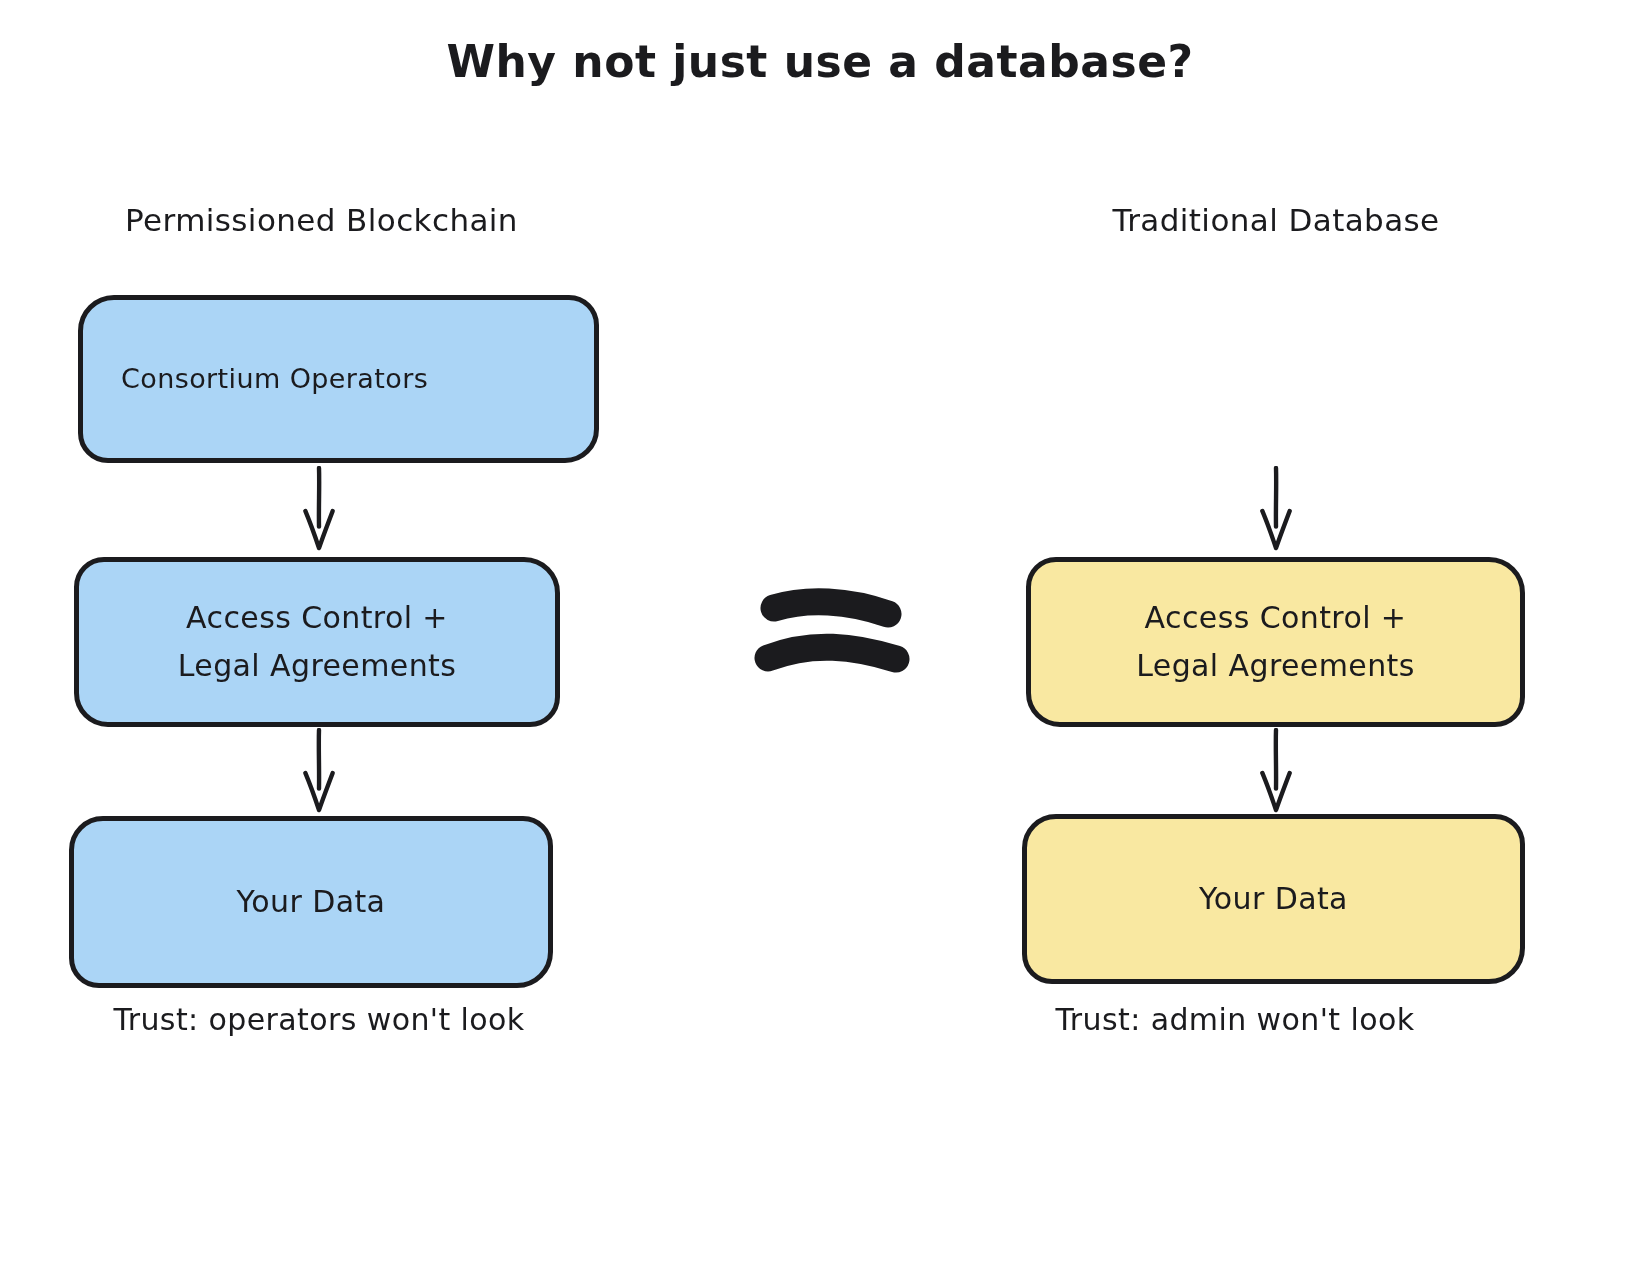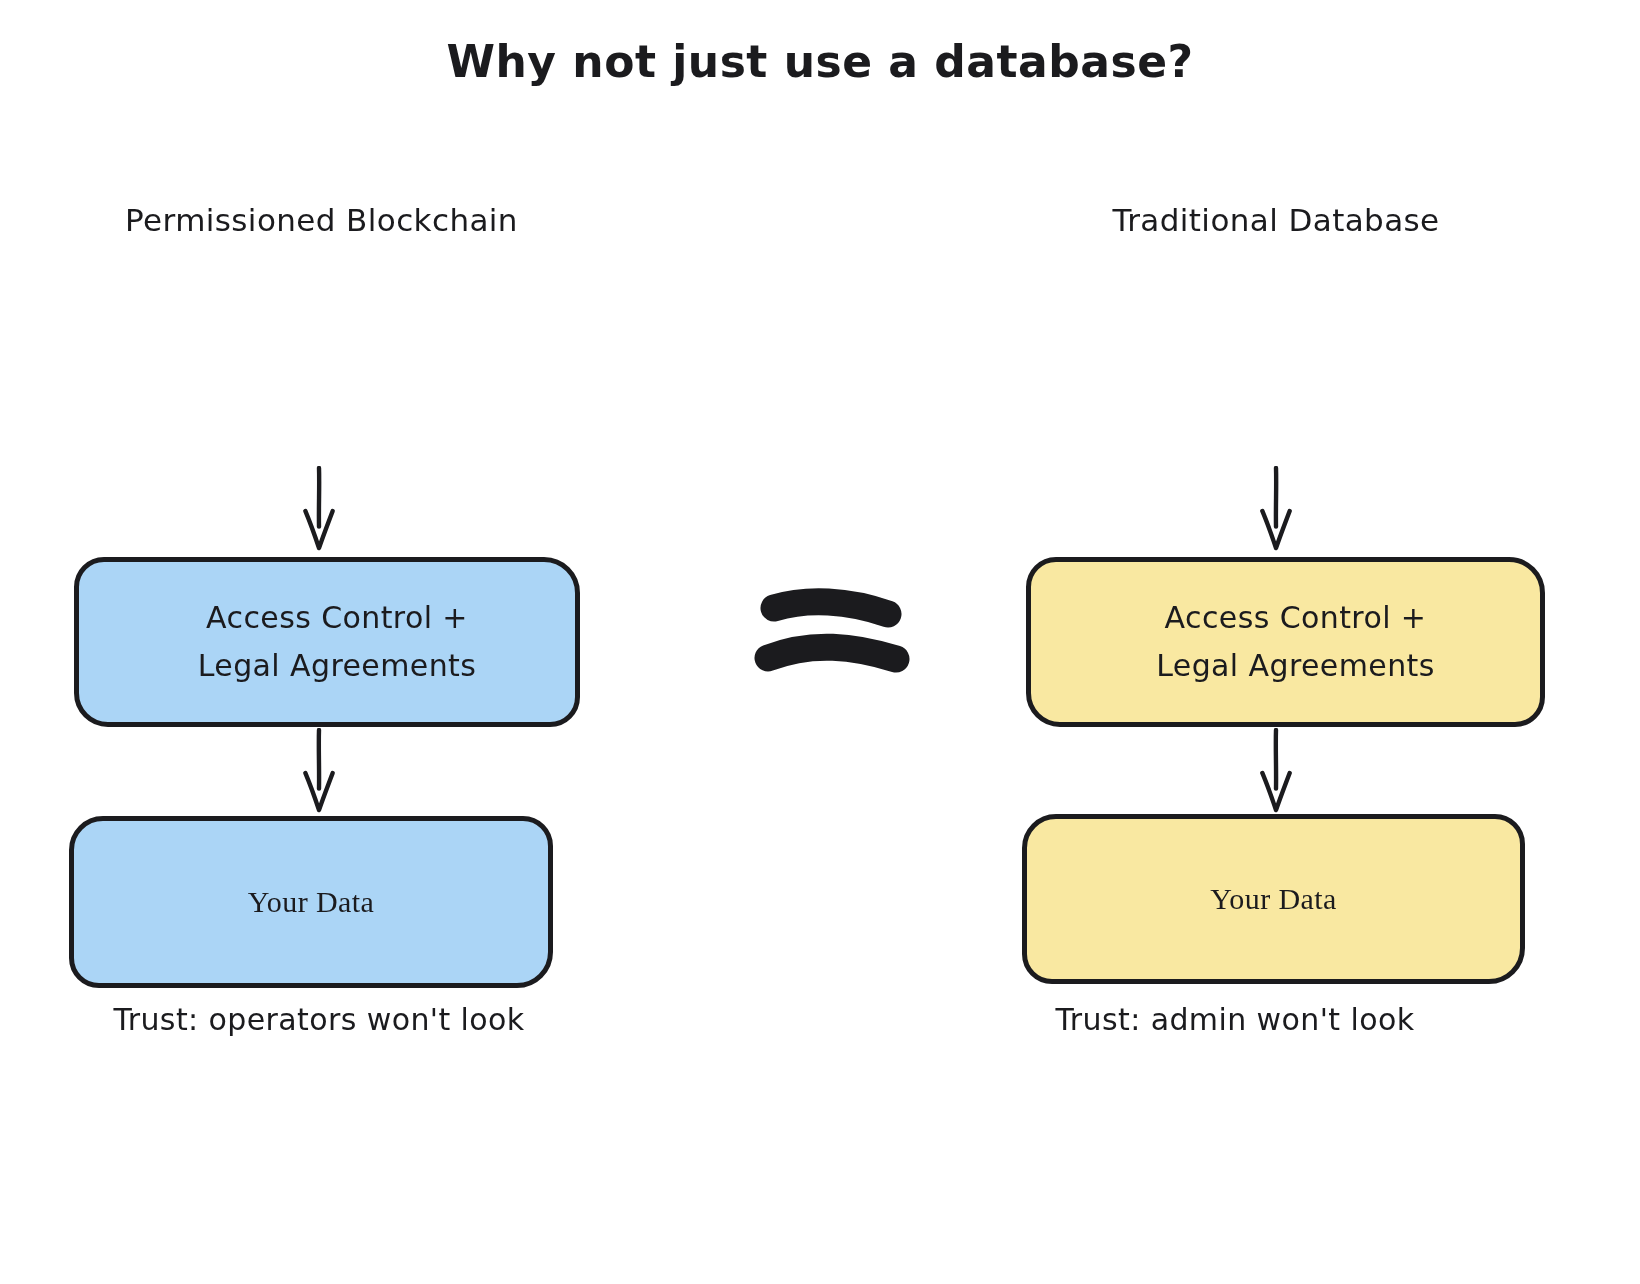--- a/index.html
+++ b/index.html
@@ -29,22 +29,22 @@
     display:flex; flex-direction:column;
     align-items:center; justify-content:center;
     text-align:center;
     font-size:30px; letter-spacing:0.4px; line-height:1.6;
   }
   .box.align-left {
     align-items:flex-start; text-align:left;
     padding-left:38px; font-size:27px;
   }
   .r1 { border-radius:36px 30px 34px 30px; }
-  .r2 { border-radius:30px 36px 30px 34px;padding-left:20px; }
-  .r3 { border-radius:34px 30px 36px 30px;font-family:Liberation Serif, serif; }
+  .r2 { border-radius:30px 36px 30px 34px; }
+  .r3 { border-radius:34px 30px 36px 30px; }
 
   .b-l1 { left:78px;   top:295px; width:473px; height:158px; }
   .b-l2 { left:74px;   top:557px; width:476px; height:160px; }
   .b-l3 { left:69px;   top:816px; width:474px; height:162px; }
   .b-r1 { left:1030px; top:294px; width:487px; height:159px; }
   .b-r2 { left:1026px; top:557px; width:489px; height:160px; }
   .b-r3 { left:1022px; top:814px; width:493px; height:160px; }
 
   .arrow { position:absolute; width:44px; height:86px; }
   .a-l1 { left:297px;  top:466px; }
@@ -71,20 +71,23 @@
 </head>
 <body>
 
 <div class="canvas" style="color: rgb(27, 27, 30);">
 
   <div class="title">Why not just use a database?</div>
 
   <div class="col-heading right">Traditional Database</div>
   <div class="col-heading left">Permissioned Blockchain</div>
 
+  <div class="box align-left r1 b-l1" style="background-color: rgb(171, 213, 246);">
+    <span class="box-line">Consortium Operators</span>
+  </div>
 
   <div class="box r2 b-l2" style="background-color: rgb(171, 213, 246);">
     <span class="box-line">Access Control +</span>
     <span class="box-line">Legal Agreements</span>
   </div>
 
   <div class="box r3 b-l3" style="background-color: rgb(171, 213, 246);">
     <span class="box-line">Your Data</span>
   </div>
 

